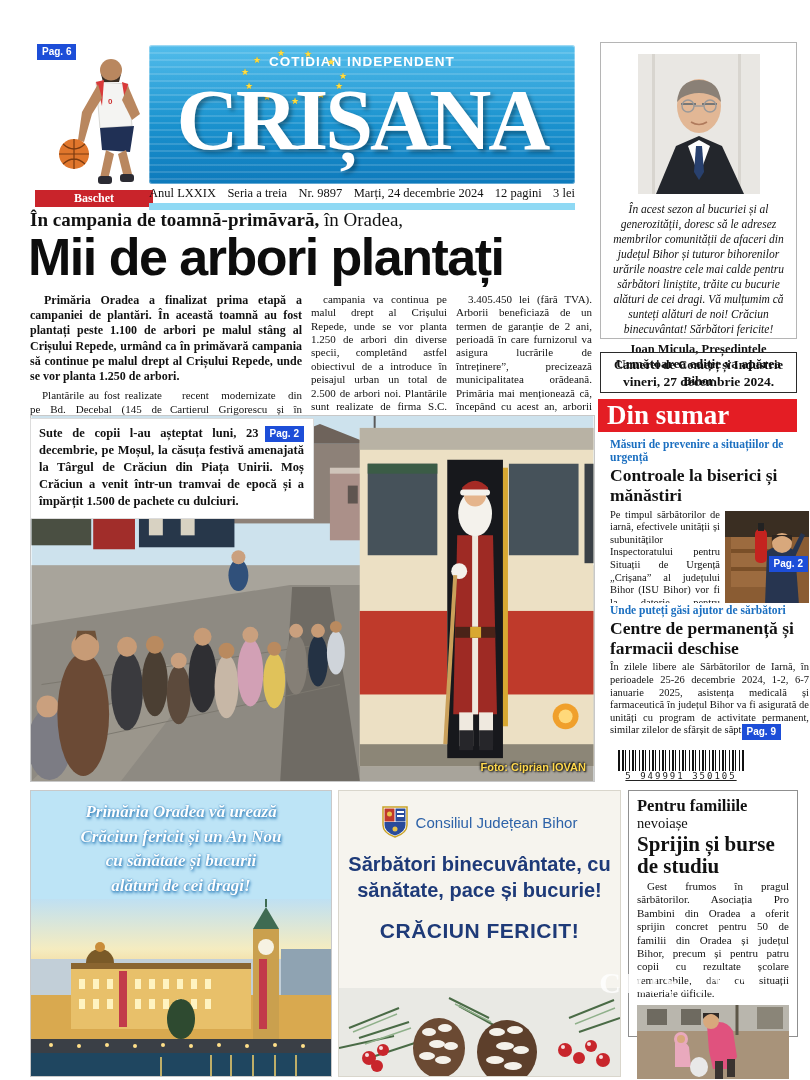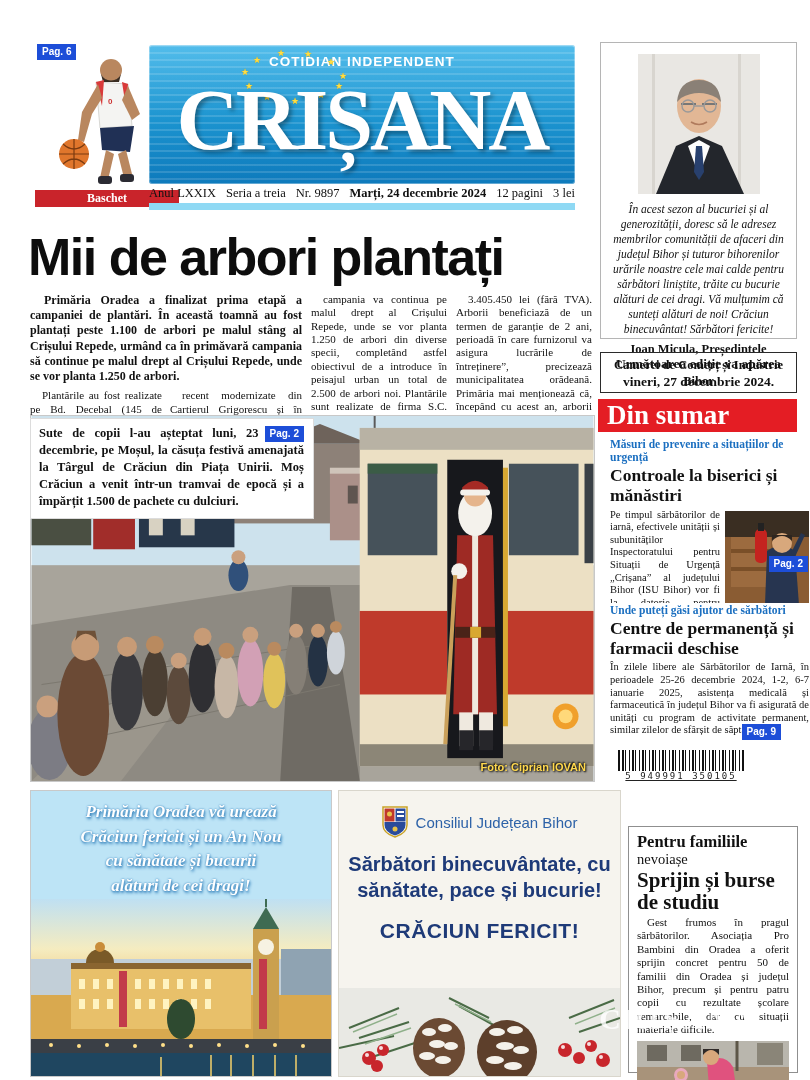--- a/index.html
+++ b/index.html
@@ -4,35 +4,35 @@
 <style>
   html,body{margin:0;padding:0;background:#e8e8e8;}
   .page{position:relative;width:810px;height:1080px;background:#fff;margin:0 auto;
         font-family:"Liberation Serif",serif;color:#111;overflow:hidden;}
   .abs{position:absolute;}
   .tag{background:#1d4ed8;color:#fff;font:bold 10px/14px "Liberation Sans",sans-serif;
        padding:1px 5px;display:inline-block;}
   
   .pag6{left:37px;top:44px;}
   .player{left:48px;top:54px;width:108px;height:134px;}
-  .baschet{left:35px;top:190px;width:144px;height:17px;background:#c9242b;color:#fff;
+  .baschet{left:35px;top:190px;width:118px;height:17px;background:#c9242b;color:#fff;
            text-align:center;font:bold 12px/17px "Liberation Serif",serif;}
   .masthead{left:149px;top:45px;width:426px;height:139px;border-radius:3px;
     background:repeating-linear-gradient(180deg,rgba(255,255,255,.14) 0 2px,rgba(0,0,0,0) 2px 7px),
                linear-gradient(180deg,#53bdeb 0%,#1b93cf 55%,#0e7abc 100%);
     box-shadow:inset 0 0 0 1px rgba(255,255,255,.35);}
   .tagline{position:absolute;top:9px;left:0;width:100%;text-align:center;color:#fff;
            font:bold 13.5px "Liberation Sans",sans-serif;letter-spacing:1px;}
   .mast-title{position:absolute;top:27px;left:0;width:100%;text-align:center;color:#fff;
               font:bold 86px/96px "Liberation Serif",serif;letter-spacing:-3px;
               text-shadow:3px 3px 4px rgba(0,0,0,.35);}
   .star{position:absolute;color:#ffde45;font-size:9px;text-shadow:0 0 1px #b68f00;}
   .inforow{left:149px;top:185px;width:426px;height:17px;display:flex;align-items:center;
            justify-content:space-between;font-size:12.5px;}
-  .inforow .b{font-weight:bold;}
+  .inforow .b{font-weight:normal;}
   .cyanbar{left:149px;top:203px;width:426px;height:7px;background:#8fd9f4;}
   
   .kicker{left:30px;top:209px;font-size:19px;}
   .kicker .kb{font-weight:bold;}
   .headline{left:28px;top:228px;width:570px;font:bold 52px/58px "Liberation Sans",sans-serif;
             letter-spacing:-1.5px;color:#0d0d0d;}
   .artbody{left:30px;top:293px;width:563px;height:140px;display:flex;gap:9px;overflow:hidden;}
   .colA{width:272px;}
   .lead{font:bold 12px/1.27 "Liberation Serif",serif;text-align:justify;text-indent:14px;}
   .twocol{display:flex;gap:8px;margin-top:5px;}
@@ -80,21 +80,21 @@
   .cityphoto{position:absolute;left:0;bottom:0;width:100%;height:177px;}
   .cityphoto svg{display:block;width:100%;height:100%;}
   .admid{left:338px;top:790px;width:283px;height:287px;border:1px solid #d9d6cc;background:#f6f4ee;box-sizing:border-box;}
   .logorow{margin-top:15px;display:flex;align-items:center;justify-content:center;gap:8px;}
   .cjb-name{font:15px "Liberation Sans",sans-serif;color:#2d62a8;}
   .msg{margin:13px 8px 0;text-align:center;font:bold 20px/1.32 "Liberation Sans",sans-serif;color:#1e3a78;}
   .greet{margin-top:15px;text-align:center;font:bold 21px "Liberation Sans",sans-serif;color:#1e3a78;letter-spacing:.5px;}
   .pinecones{position:absolute;left:0;bottom:0;width:100%;height:88px;}
   .pinecones svg{display:block;width:100%;height:100%;}
   .adright{left:628px;top:790px;width:170px;height:247px;border:1px solid #8f8f8f;background:#fff;
-           box-sizing:border-box;padding:6px 8px 4px;margin-top:36px;}
+           box-sizing:border-box;padding:6px 8px 4px;}
   .rk1{font:bold 16.5px/1.1 "Liberation Serif",serif;}
   .rk2{font:14.5px/1.15 "Liberation Serif",serif;}
   .rttl{font:bold 21px/1.05 "Liberation Serif",serif;margin:1px 0 3px;}
   .rbd{font-size:11px;line-height:1.22;text-align:justify;text-indent:10px;}
   .rphoto{width:100%;height:74px;margin-top:4px;}
   .rphoto svg{display:block;width:100%;height:100%;}
   .rcont{font:bold italic 10px "Liberation Serif",serif;text-align:right;margin-top:3px;}
   .wm{position:absolute;right:-6px;bottom:36px;width:250px;text-align:center;z-index:4;
       font:bold 30px "Liberation Serif",serif;color:rgba(255,255,255,.8);letter-spacing:3px;}
 </style>
@@ -146,20 +146,23 @@
   <div class="abs inforow">
     <span>Anul LXXIX</span>
     <span>Seria a treia</span>
     <span>Nr. 9897</span>
     <span class="b">Marți, 24 decembrie 2024</span>
     <span>12 pagini</span>
     <span>3 lei</span>
   </div>
   <div class="abs cyanbar"></div>
 
+  <div class="abs kicker">
+    <span class="kb">În campania de toamnă-primăvară,</span><span> în Oradea,</span>
+  </div>
   <div class="abs headline">Mii de arbori plantați</div>
 
   <div class="abs artbody">
     <div class="colA">
       <div class="lead">Primăria Oradea a finalizat prima etapă a campaniei de plantări. În această toamnă au fost plantați peste 1.100 de arbori pe malul stâng al Crișului Repede, urmând ca în primăvară campania să continue pe malul drept al Crișului Repede, unde se vor planta 1.250 de arbori.</div>
       <div class="twocol">
         <div class="mini">Plantările au fost realizate pe Bd. Decebal (145 de arbori din specii de foioase și conifere), strada Meșteșugarilor, străzile</div>
         <div class="mini">recent modernizate din Cartierul Grigorescu și în zonele aferente asociațiilor de proprietari. „La începutul anului 2025,</div>
       </div>
     </div>

